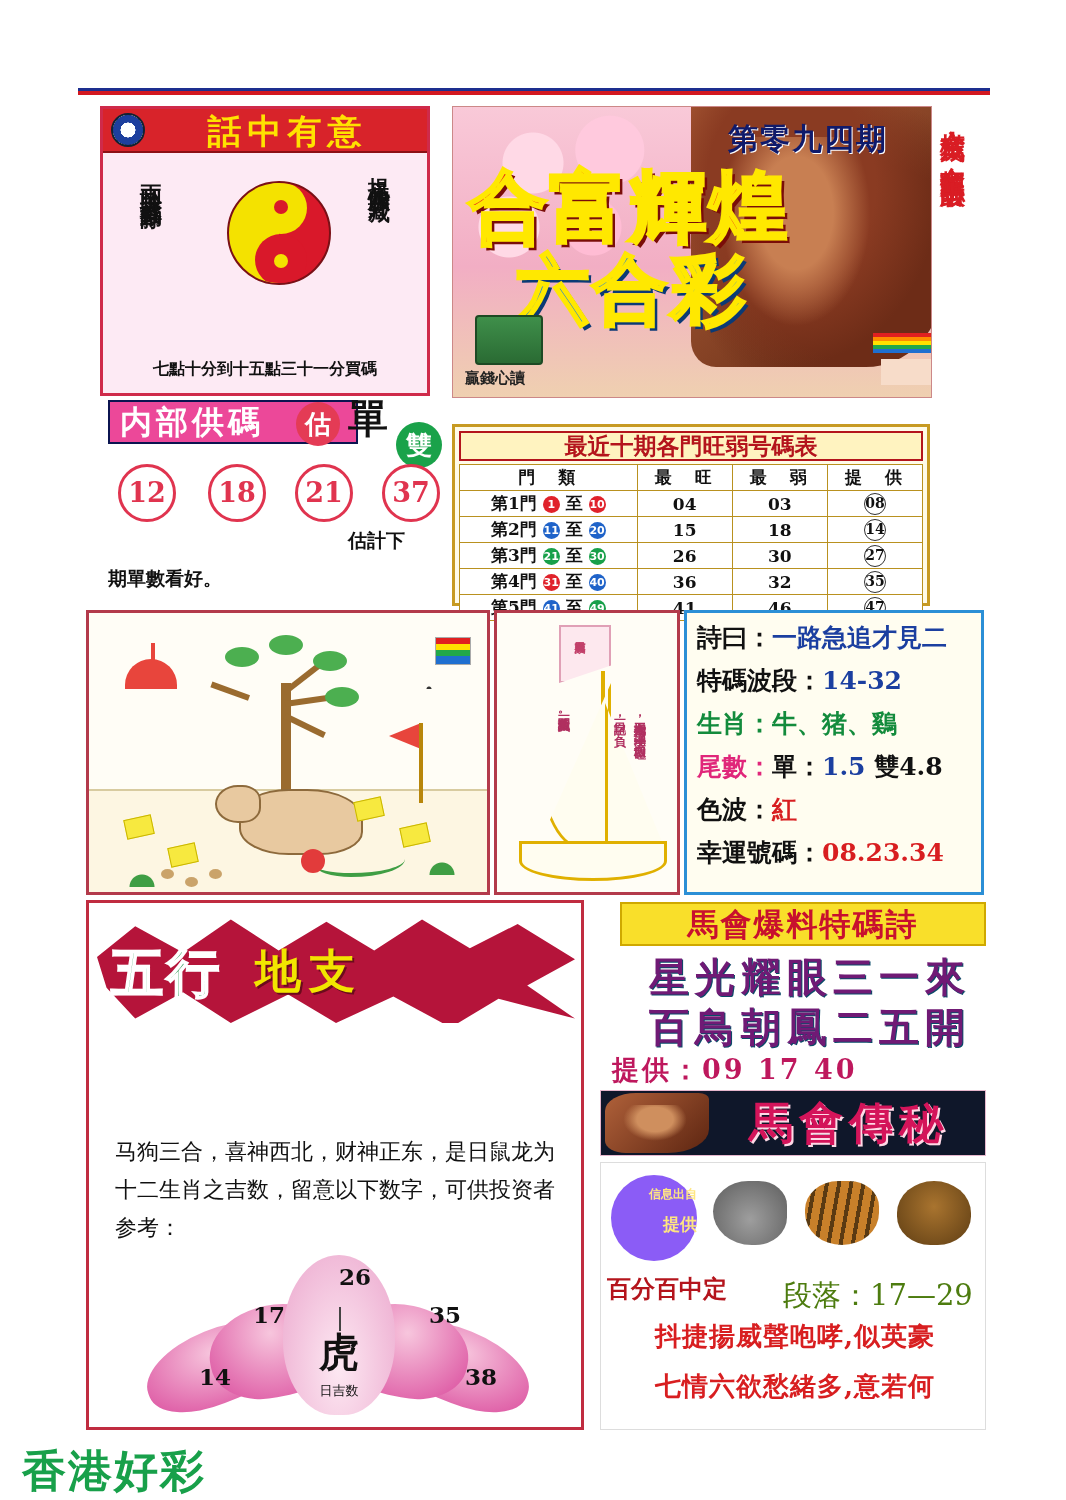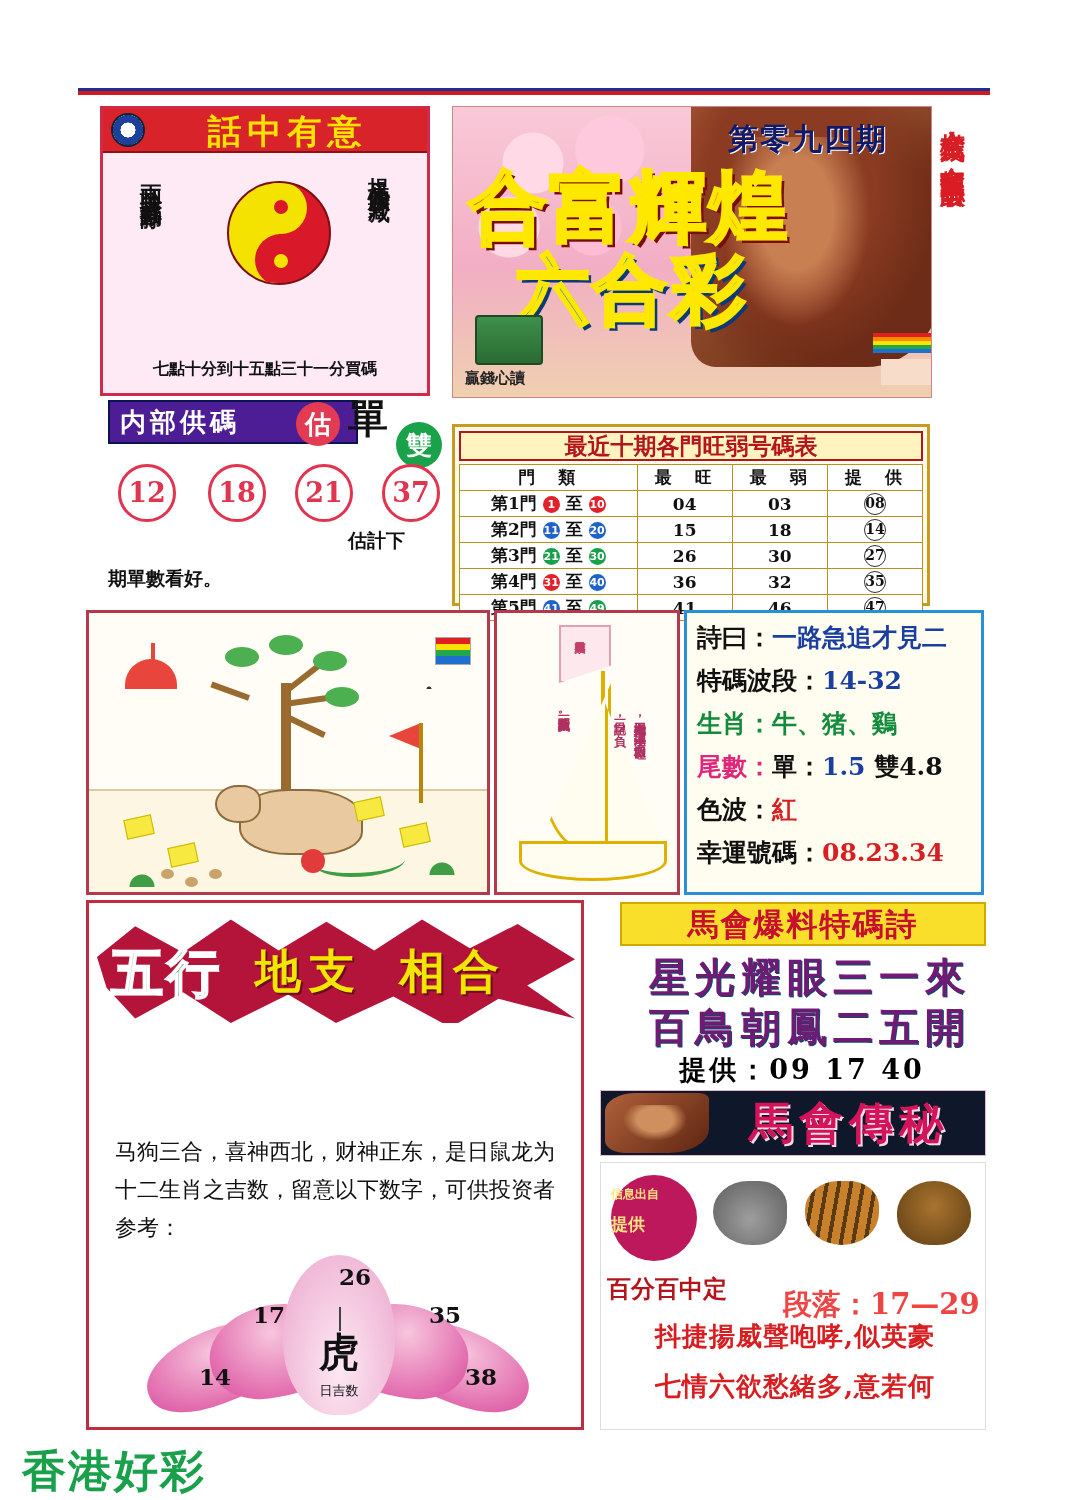--- a/index.html
+++ b/index.html
@@ -81,22 +81,22 @@
     font-size:16px;font-weight:bold;color:#111;
     font-family:"DejaVu Serif","Liberation Serif",serif;
   }
 
   
   .neibu{
     position:absolute;left:100px;top:400px;width:340px;height:120px;
   }
   .nb-title{
     position:absolute;left:8px;top:0;width:250px;height:44px;
-    background:#4c1d95;border:2px solid #0b1450;box-sizing:border-box;
-    color:#ffffff;font-size:26px;font-weight:bold;letter-spacing:4px;
+    background:#ec4899;border:2px solid #0b1450;box-sizing:border-box;
+    color:#ffffff;font-size:32px;font-weight:bold;letter-spacing:4px;
     text-align:left;padding-left:10px;line-height:40px;
     font-family:"DejaVu Serif","Liberation Serif",serif;
   }
   .nb-gu{
     position:absolute;left:196px;top:2px;width:44px;height:44px;border-radius:50%;
     background:#e43b55;color:#fff;font-size:26px;font-weight:bold;
     text-align:center;line-height:44px;
     font-family:"DejaVu Serif","Liberation Serif",serif;
   }
   .nb-dan{
@@ -392,22 +392,22 @@
     line-height:40px;font-family:"DejaVu Serif","Liberation Serif",serif;
   }
   .mhpoem-l1,.mhpoem-l2{
     position:absolute;left:620px;width:380px;text-align:center;
     font-size:40px;font-weight:bold;color:#701a75;letter-spacing:6px;
     font-family:"DejaVu Serif","Liberation Serif",serif;
     text-shadow:1px 1px 0 #0a4c69;
   }
   .mhpoem-l1{top:950px;} .mhpoem-l2{top:1000px;}
   .mhpoem-sup{
-    position:absolute;left:612px;top:1052px;width:380px;text-align:center;
-    font-size:27px;font-weight:bold;color:#000000;letter-spacing:3px;
+    position:absolute;left:612px;top:1052px;width:380px;text-align:left;
+    font-size:27px;font-weight:bold;color:#be185d;letter-spacing:3px;
     font-family:"DejaVu Serif","Liberation Serif",serif;
   }
 
   .mhmi{
     position:absolute;left:600px;top:1090px;width:386px;height:66px;
     background:#0f172a;border:1px solid #e6b7cd;box-sizing:border-box;
   }
   .mhmi .horse{
     position:absolute;left:4px;top:2px;width:104px;height:60px;
     background:linear-gradient(135deg,#b0613a,#5d2511);
@@ -423,40 +423,40 @@
     line-height:56px;font-family:"DejaVu Serif","Liberation Serif",serif;
     text-shadow:2px 2px 0 #ffd9e6;
   }
 
   .zodiacbox{
     position:absolute;left:600px;top:1162px;width:386px;height:268px;
     background:#fff;border:1px solid #ddd;box-sizing:border-box;
   }
   .zstamp{
     position:absolute;left:10px;top:12px;width:86px;height:86px;border-radius:50%;
-    background:#be185d;color:#ffe680;font-size:12px;font-weight:bold;text-align:left;
+    background:#8b5cf6;color:#ffe680;font-size:12px;font-weight:bold;text-align:right;
     font-family:"DejaVu Serif","Liberation Serif",serif;line-height:14px;padding-top:12px;
     box-sizing:border-box;
   }
   .zstamp b{display:block;font-size:17px;margin-top:16px;}
   .animal{
     position:absolute;top:18px;width:74px;height:64px;
   }
   .animal.rat{left:112px;background:radial-gradient(ellipse at 50% 60%,#9e9e9e,#5d5d5d);border-radius:50% 40% 45% 55%;}
   .animal.tiger{left:204px;background:repeating-linear-gradient(100deg,#c8802a 0 8px,#5a3a12 8px 12px);border-radius:45% 40% 50% 50%;}
   .animal.monkey{left:296px;background:radial-gradient(ellipse at 50% 40%,#a9742f,#5e3d13);border-radius:50% 50% 45% 45%;}
   .zrow{
     position:absolute;left:6px;top:106px;width:374px;height:40px;
   }
   .zrow .a{
     position:absolute;left:0;top:4px;font-size:24px;font-weight:bold;color:#b4141c;
     font-family:"DejaVu Serif","Liberation Serif",serif;
   }
   .zrow .b{
-    position:absolute;left:176px;top:16px;font-size:29px;font-weight:bold;color:#ef4444;
+    position:absolute;left:176px;top:7px;font-size:29px;font-weight:normal;color:#4d7c0f;
     font-family:"DejaVu Serif","Liberation Serif",serif;
   }
   .zpoem1,.zpoem2{
     position:absolute;left:8px;width:372px;text-align:center;
     font-size:26px;font-weight:bold;color:#d81e20;letter-spacing:1px;
     font-family:"DejaVu Serif","Liberation Serif",serif;
   }
   .zpoem1{top:156px;} .zpoem2{top:206px;}
 
   
@@ -662,21 +662,20 @@
     <div class="row">
       <span class="lbl">幸運號碼：</span><span class="c-red">08.23.34</span>
     </div>
   </div>
 
   <div class="wuxing">
     <div class="wx-banner">
       <div class="wx-star"></div>
       <div class="wx-t1">五行</div>
       <div class="wx-t2">地支</div>
-      <div class="wx-t3">相合</div>
     </div>
     <div class="wx-para">马狗三合，喜神西北，财神正东，是日鼠龙为十二生肖之吉数，留意以下数字，可供投资者参考：</div>
     <div class="lotus">
       <div class="petal pl2"></div>
       <div class="petal pr2"></div>
       <div class="petal pl1"></div>
       <div class="petal pr1"></div>
       <div class="petal pc"></div>
       <div class="lot-stem"></div>
       <div class="lot-tiger">

